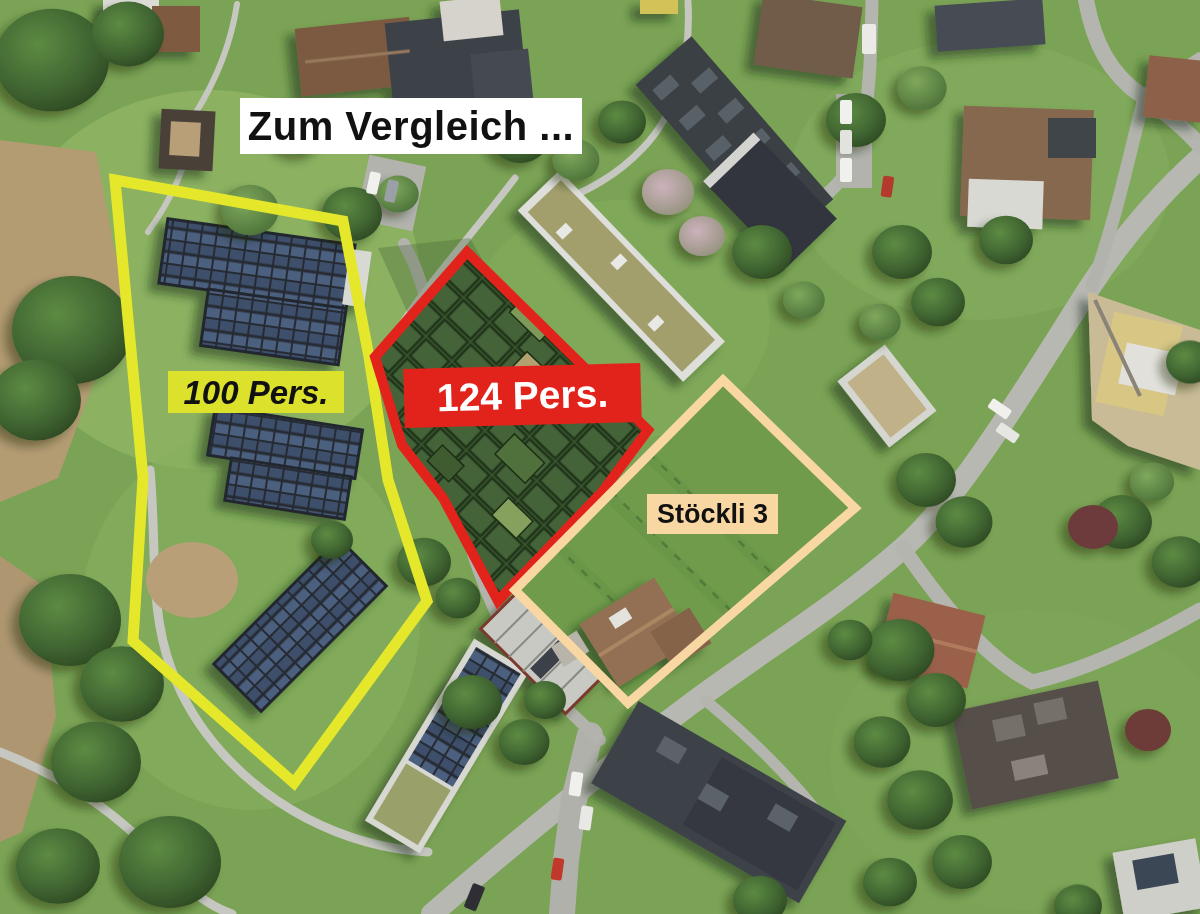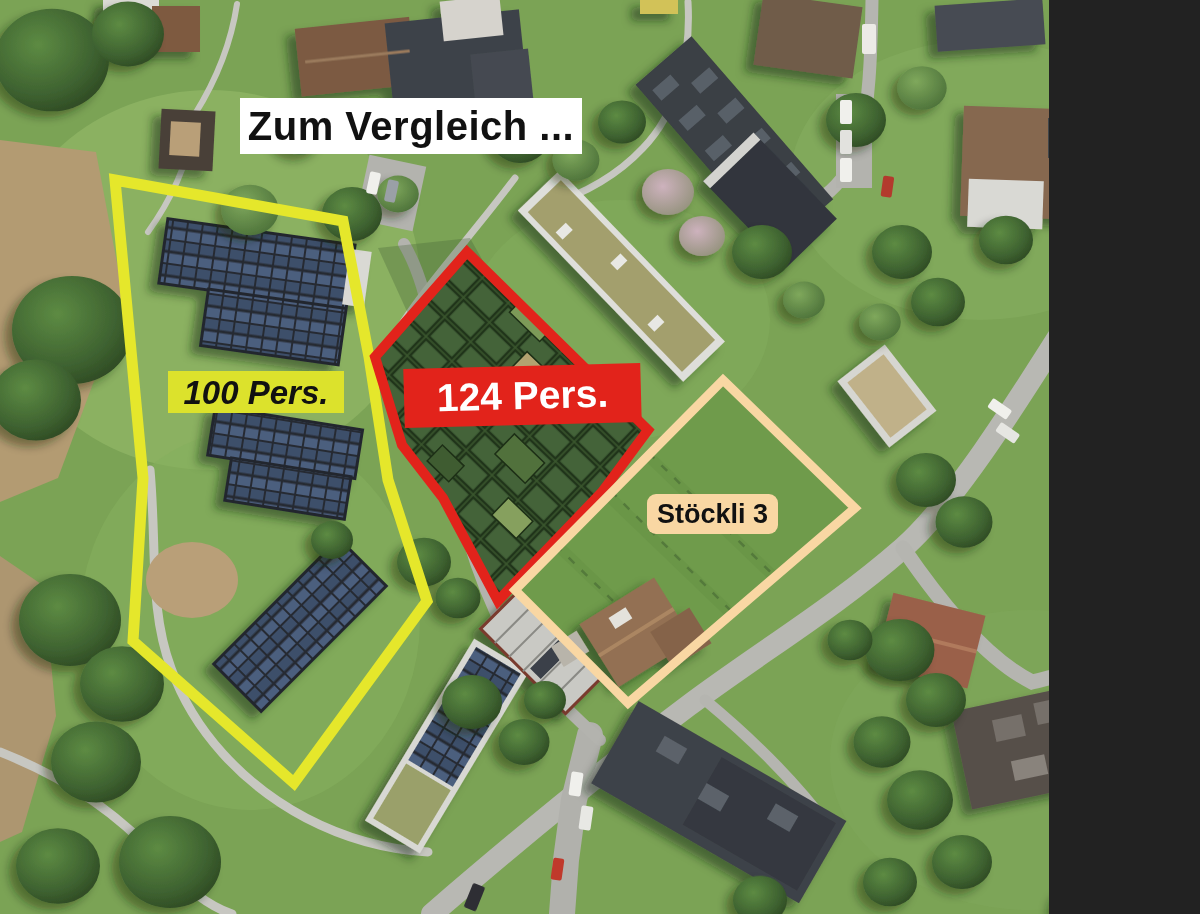--- a/index.html
+++ b/index.html
@@ -1,16 +1,16 @@
 <!DOCTYPE html>
 <html><head>
 <meta charset="utf-8">
 <style>
   html,body{margin:0;padding:0;background:#222;}
-  #stage{position:relative;width:1049px;height:914px;overflow:hidden;
+  #stage{position:relative;width:1200px;height:914px;overflow:hidden;
          font-family:"Liberation Sans",sans-serif;}
   #stage svg{position:absolute;left:0;top:0;}
   .overlay-label{position:absolute;display:flex;align-items:center;justify-content:center;
                  font-weight:700;line-height:1;white-space:nowrap;}
   #title-box{left:240px;top:98px;width:342px;height:56px;font-size:40px;letter-spacing:.5px;}
   #label-100{left:168px;top:371px;width:176px;height:42px;font-size:33px;}
   #label-124{left:404px;top:366px;width:237px;height:59px;font-size:39px;transform:rotate(-1.5deg);}
   #label-stoeckli{left:647px;top:494px;width:131px;height:40px;font-size:27px;}
 </style>
 </head>
@@ -340,14 +340,14 @@
     <polygon points="723,380 855,508 628,703 515,590" stroke-width="9" stroke="#f9d7a3"></polygon>
   </g>
 </svg>
 
 <div id="title-box" class="overlay-label" style="background-color: rgb(255, 255, 255); color: rgb(17, 17, 17);">Zum Vergleich ...</div>
 
 <div id="label-100" class="overlay-label" style="background-color: rgb(220, 226, 44); color: rgb(17, 17, 17); font-style: italic;">100 Pers.</div>
 
 <div id="label-124" class="overlay-label" style="background-color: rgb(226, 35, 27); color: rgb(255, 255, 255);">124 Pers.</div>
 
-<div id="label-stoeckli" class="overlay-label" style="background-color: rgb(249, 215, 163); color: rgb(17, 17, 17); border-radius: 9px;">Stöckli 3</div>
+<div id="label-stoeckli" class="overlay-label" style="background-color: rgb(249, 215, 163); color: rgb(17, 17, 17);">Stöckli 3</div>
 </div>
 
 </body></html>

